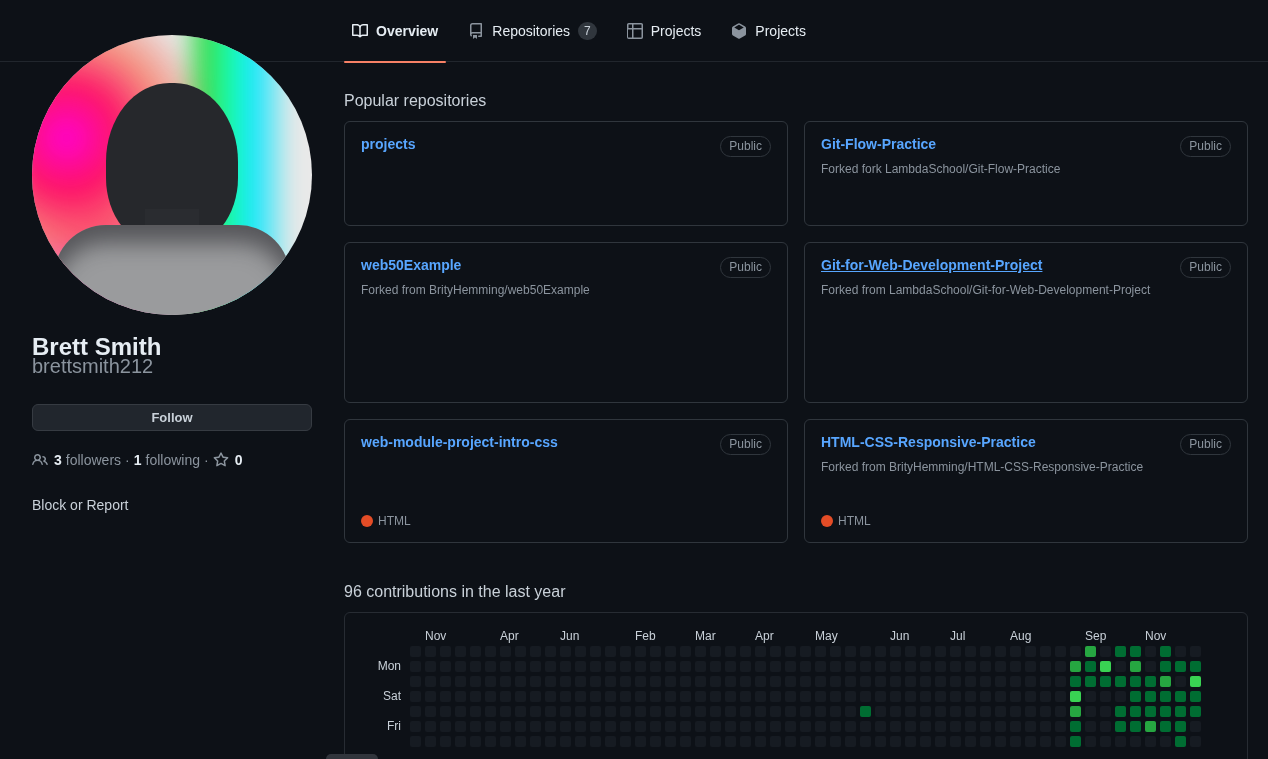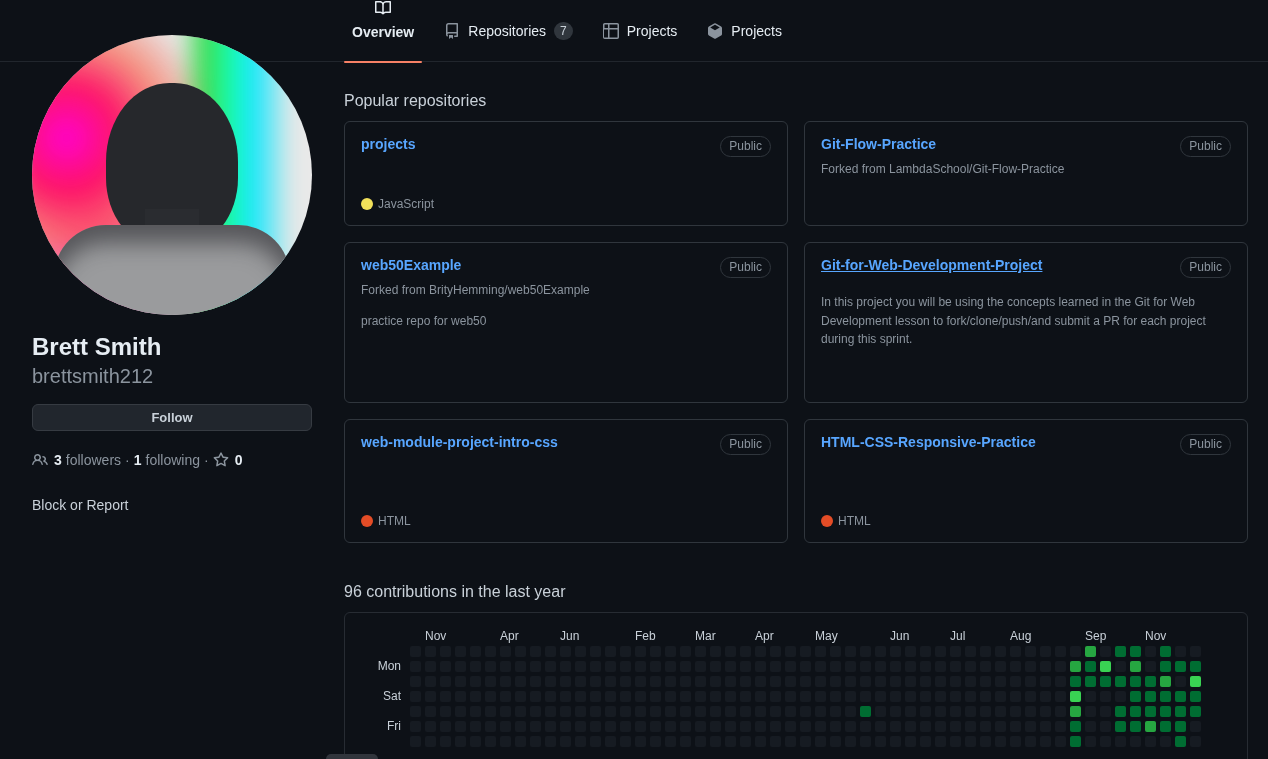--- a/index.html
+++ b/index.html
@@ -8,38 +8,38 @@
     background:#0d1117;
     font-family:"Liberation Sans", sans-serif;
     color:#e6edf3;
     position:relative;
   }
   
   .topnav { position:absolute; left:0; top:0; width:1268px; height:62px; border-bottom:1px solid #21262d; background:#0d1117; }
   .tabs { position:absolute; left:344px; top:0; height:62px; display:flex; align-items:stretch; }
   .tab { position:relative; display:flex; align-items:center; gap:8px; padding:0 8px; margin-right:14px; font-size:14px; color:#e6edf3; cursor:pointer; }
   .tab .ticon { width:16px; height:16px; fill:#8b949e; flex:none; }
-  .tab.active { font-weight:700;flex-direction:column; }
+  .tab.active { font-weight:700; }
   .tab.active .ticon { fill:#e6edf3; }
   .tab.active::after { content:""; position:absolute; left:0; right:0; bottom:-1px; height:2px; background:#f78166; border-radius:2px; }
   .counter { background:#30363d; color:#c9d1d9; font-size:12px; line-height:18px; height:18px; padding:0 6px; border-radius:2em; font-weight:400; }
   
   .avatar { position:absolute; left:32px; top:35px; width:280px; height:280px; border-radius:50%; overflow:hidden; background:#e9e9e9; z-index:3; }
   .av-glow { position:absolute; inset:-15px;
     background:
       radial-gradient(circle at 16% 38%, #ff00cc 0%, rgba(255,0,90,0.9) 16%, rgba(255,70,40,0.55) 30%, rgba(255,120,0,0) 46%),
       radial-gradient(circle at 28% 78%, rgba(255,0,160,0.75) 0%, rgba(255,0,160,0) 34%),
       linear-gradient(90deg, rgba(255,255,255,0) 42%, rgba(255,255,255,0) 52%, rgba(46,220,70,0.95) 61%, rgba(0,255,170,0.9) 69%, rgba(0,229,255,0.9) 76%, rgba(255,255,255,0) 89%);
     filter:blur(9px);
   }
   .av-head { position:absolute; left:50%; top:17%; width:132px; height:164px; transform:translateX(-50%); background:#26282c; border-radius:48% 48% 42% 42%; }
   .av-neck { position:absolute; left:50%; top:62%; width:54px; height:46px; transform:translateX(-50%); background:#2a2c30; }
   .av-shoulders { position:absolute; left:50%; bottom:-12px; width:236px; height:102px; transform:translateX(-50%); background:#9a9b9d; border-radius:52px 52px 0 0; box-shadow:inset 0 18px 22px rgba(30,30,34,0.55); }
   .p-name { position:absolute; left:32px; top:332px; font-size:24px; font-weight:700; color:#e6edf3; line-height:30px; }
-  .p-login { position:absolute; left:32px; top:364px; font-size:20px; font-weight:300; color:#8b949e; line-height:24px; }
+  .p-login { position:absolute; left:32px; top:354px; font-size:20px; font-weight:300; color:#8b949e; line-height:24px; }
   .follow-btn { position:absolute; left:32px; top:404px; width:280px; height:27px; background:#21262d; border:1px solid #363b42; border-radius:6px; color:#c9d1d9; font-size:13px; font-weight:700; display:flex; align-items:center; justify-content:center; cursor:pointer; }
   .p-stats { position:absolute; left:32px; top:452px; display:flex; align-items:center; gap:4px; font-size:14px; color:#8b949e; }
   .p-stats svg { width:16px; height:16px; fill:#8b949e; margin-right:2px; }
   .p-stats b { color:#e6edf3; font-weight:700; }
   .block-report { position:absolute; left:32px; top:497px; font-size:14px; color:#c9d1d9; cursor:pointer; }
   
   .main { position:absolute; left:344px; top:0; width:904px; }
   .sec-title { position:absolute; left:0; font-size:16px; font-weight:400; color:#c9d1d9; }
   .repo-grid { position:absolute; left:0; top:121px; width:904px; display:grid; grid-template-columns:444px 444px; grid-template-rows:105px 161px 124px; gap:16px; }
   .repo-card { border:1px solid #30363d; border-radius:6px; padding:14px 16px; display:flex; flex-direction:column; background:#0d1117; }
@@ -119,71 +119,67 @@
 
 <div class="main">
   <div class="sec-title" style="top:92px;">Popular repositories</div>
   <div class="repo-grid">
   <div class="repo-card">
     <div class="repo-head">
       <a class="repo-name">projects</a>
       <span class="badge">Public</span>
     </div>
 
-    <div class="lang">
-      <span class="lang-dot" style="background: rgb(241, 224, 90);"></span>
-      <span class="lang-name">JavaScript</span>
-    </div>
   </div>
 
   <div class="repo-card">
     <div class="repo-head">
       <a class="repo-name">Git-Flow-Practice</a>
       <span class="badge">Public</span>
     </div>
-    <div class="forked">Forked from LambdaSchool/Git-Flow-Practice</div>
+    <div class="forked">Forked fork LambdaSchool/Git-Flow-Practice</div>
 
   </div>
 
   <div class="repo-card">
     <div class="repo-head">
       <a class="repo-name">web50Example</a>
       <span class="badge">Public</span>
     </div>
     <div class="forked">Forked from BrityHemming/web50Example</div>
-    <div class="desc">practice repo for web50</div>
 
   </div>
 
   <div class="repo-card">
     <div class="repo-head">
       <a class="repo-name u">Git-for-Web-Development-Project</a>
       <span class="badge">Public</span>
     </div>
-    <div class="desc">In this project you will be using the concepts learned in the Git for Web Development lesson to fork/clone/push/and submit a PR for each project during this sprint.</div>
+    <div class="forked">Forked from LambdaSchool/Git-for-Web-Development-Project</div>
 
   </div>
 
   <div class="repo-card">
     <div class="repo-head">
       <a class="repo-name">web-module-project-intro-css</a>
       <span class="badge">Public</span>
     </div>
 
     <div class="lang">
       <span class="lang-dot" style="background: rgb(227, 76, 38);"></span>
       <span class="lang-name">HTML</span>
     </div>
   </div>
 
   <div class="repo-card">
     <div class="repo-head">
       <a class="repo-name">HTML-CSS-Responsive-Practice</a>
       <span class="badge">Public</span>
     </div>
+    <div class="forked">Forked from BrityHemming/HTML-CSS-Responsive-Practice</div>
 
     <div class="lang">
       <span class="lang-dot" style="background: rgb(227, 76, 38);"></span>
       <span class="lang-name">HTML</span>
     </div>
   </div>
 </div>
   <div class="sec-title" style="top:583px;">96 contributions in the last year</div>
   <div class="graph-box">
       <span class="month-label" style="left: 80px;">Nov</span>

